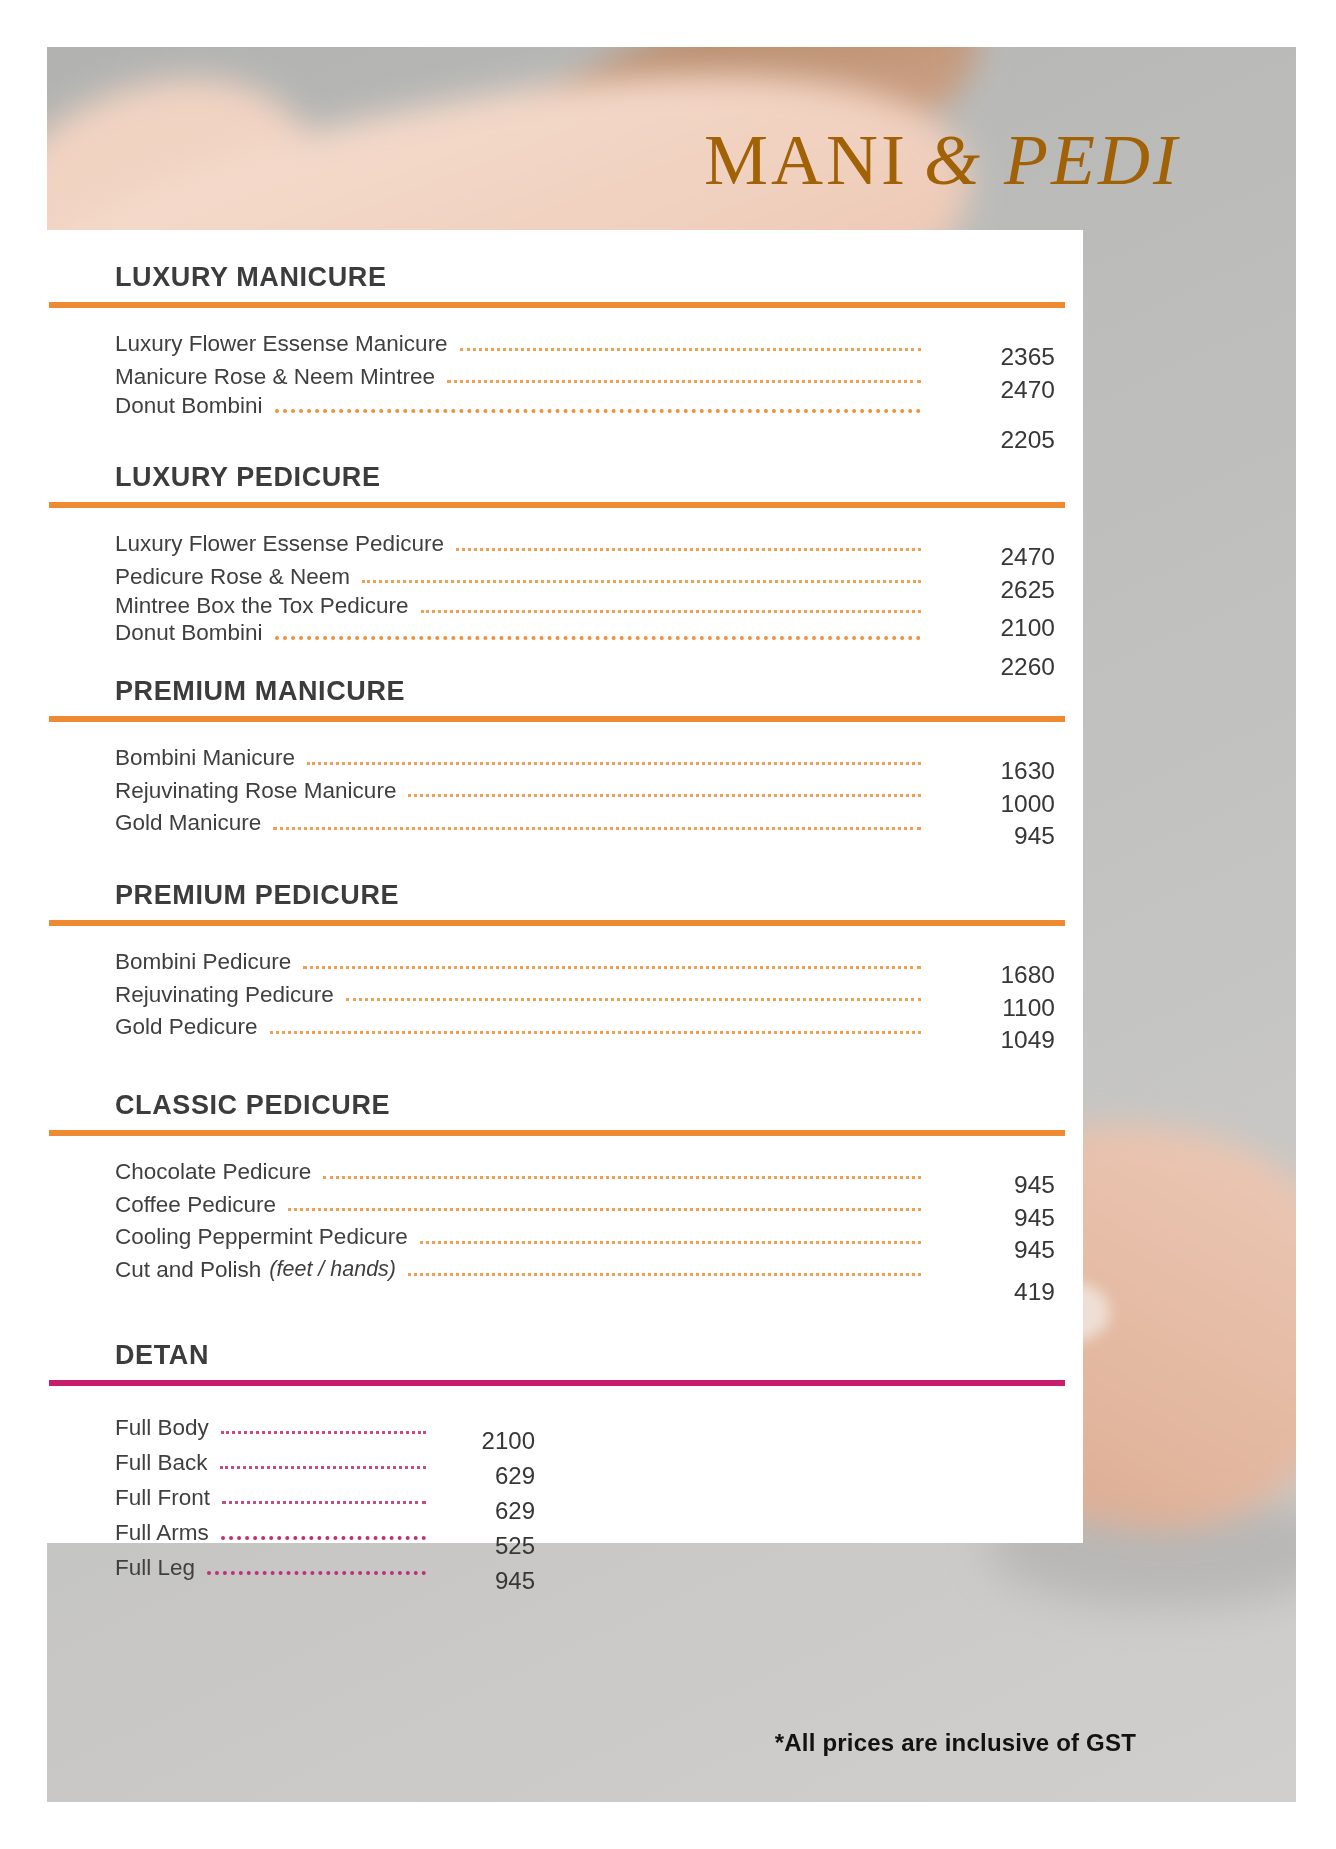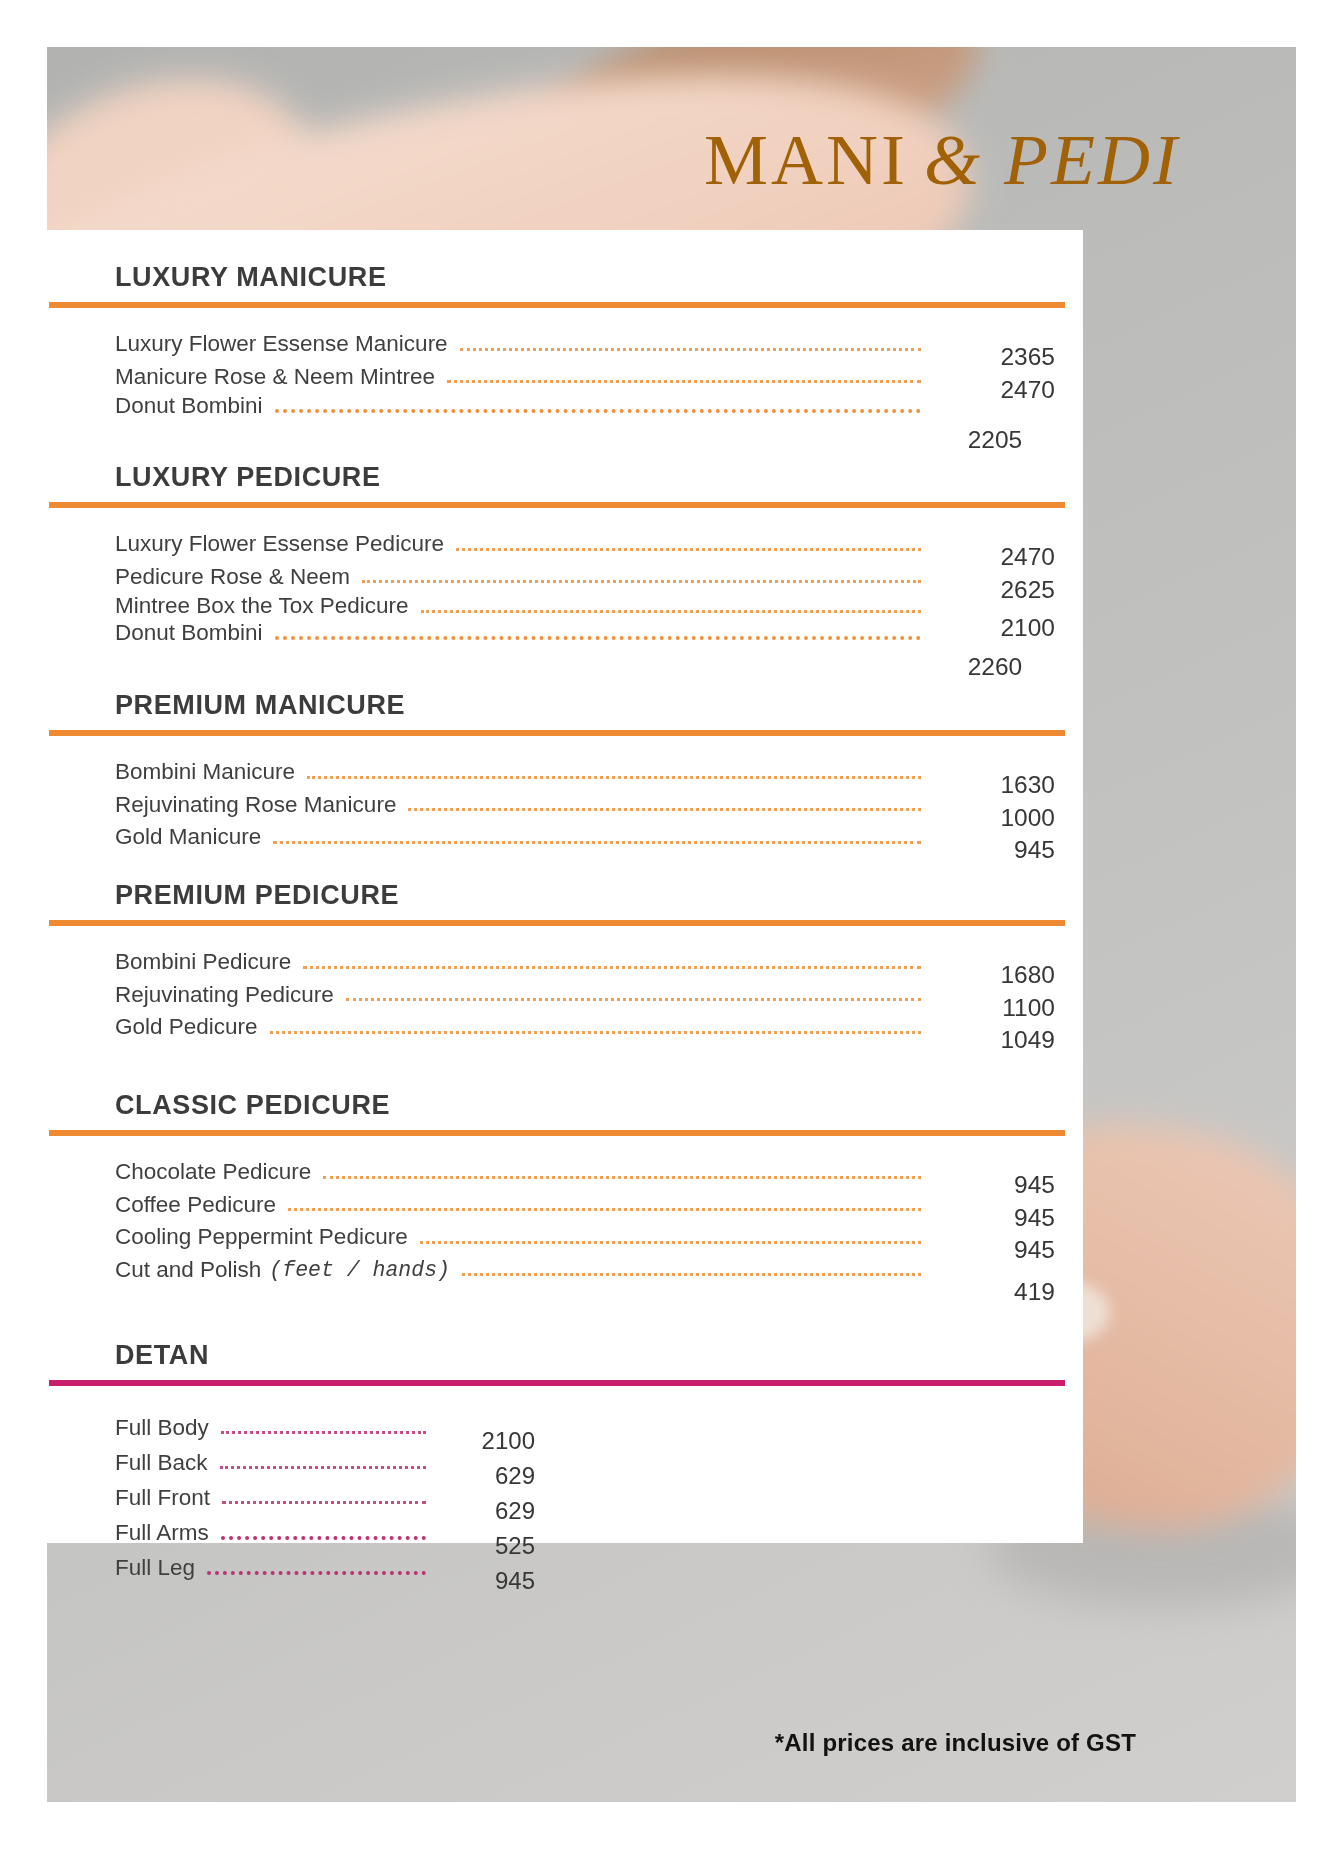--- a/index.html
+++ b/index.html
@@ -61,29 +61,29 @@
     margin-left:68px; height:40px; font-size:27px; font-weight:700;
     color:#3c3c3c; letter-spacing:0.6px;
   }
   .divider { margin-left:2px; width:1016px; height:6px; }
   .orange .divider { background:#ee8a31; }
   .pink   .divider { background:#c81e6b; }
   .rows { padding:20px 28px 0 68px; }
   .row { display:flex; align-items:center; height:32.5px; }
   .row.tight { height:26.5px; }
   .name { font-size:22.5px; color:#403f3f; white-space:nowrap; }
-  .note { font-size:21.5px; font-style:italic; color:#403f3f; margin-left:8px; white-space:nowrap;font-family:Liberation Mono, monospace; }
+  .note { font-size:21.5px; font-style:italic; color:#403f3f; margin-left:8px; white-space:nowrap; }
   .leader {
     flex:1; margin:0 14px 0 12px; height:0;
     border-bottom:3px dotted #f0a053; transform:translateY(5px);
   }
   .leader.thick { border-bottom:4px dotted #ec923d; }
   .price { flex:0 0 120px; text-align:right; font-size:24.5px; color:#383737;margin-top:26px; }
   .price.drop1 { transform:translateY(9px); }
-  .price.drop2 { transform:translateY(21px);text-align:center; }
+  .price.drop2 { transform:translateY(21px); }
   
   .pink .rows { width:420px; padding:24px 0 0 68px; }
   .pink .row { height:35px; }
   .pink .leader { border-bottom:3px dotted #c74b86; }
   .pink .row:nth-child(4) .leader,
   .pink .row:nth-child(5) .leader { border-bottom:4px dotted #bb3374; }
   .pink .price { flex:0 0 95px; font-size:24px; }
   
   .footer {
     position:absolute; top:1729px; right:200px; z-index:3;
@@ -153,21 +153,21 @@
           <span class="price drop1">2100</span>
         </div>
         <div class="row tight">
           <span class="name">Donut Bombini</span>
           <span class="leader thick"></span>
           <span class="price drop2">2260</span>
         </div>
       </div>
     </div>
 
-    <div class="section orange" style="top:460px">
+    <div class="section orange" style="top:446px">
       <div class="heading">PREMIUM MANICURE</div>
       <div class="divider"></div>
       <div class="rows">
         <div class="row">
           <span class="name">Bombini Manicure</span>
           <span class="leader"></span>
           <span class="price">1630</span>
         </div>
         <div class="row">
           <span class="name">Rejuvinating Rose Manicure</span>

